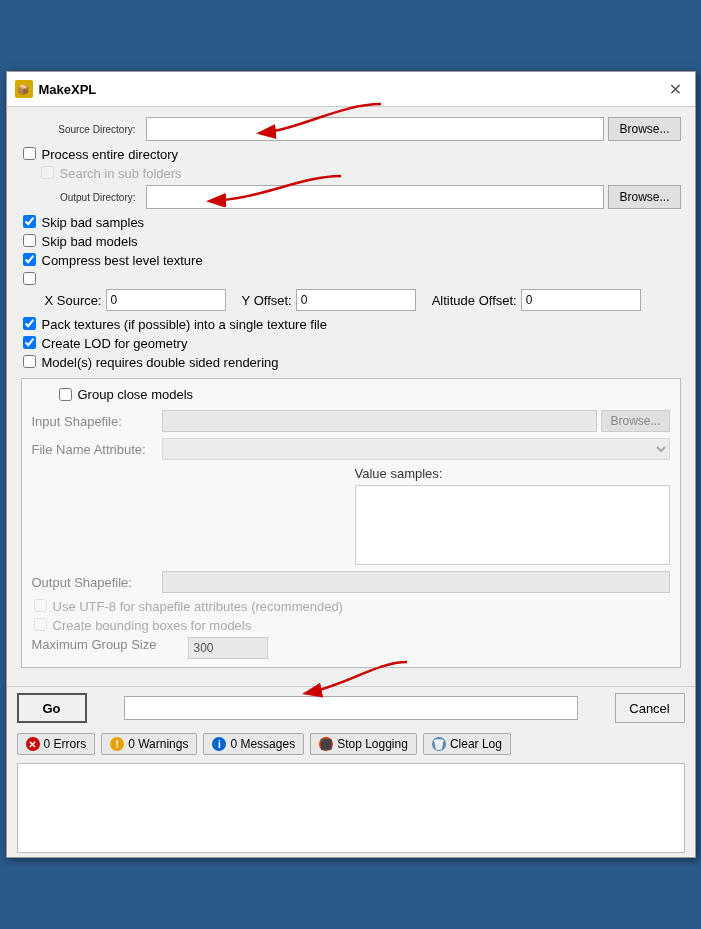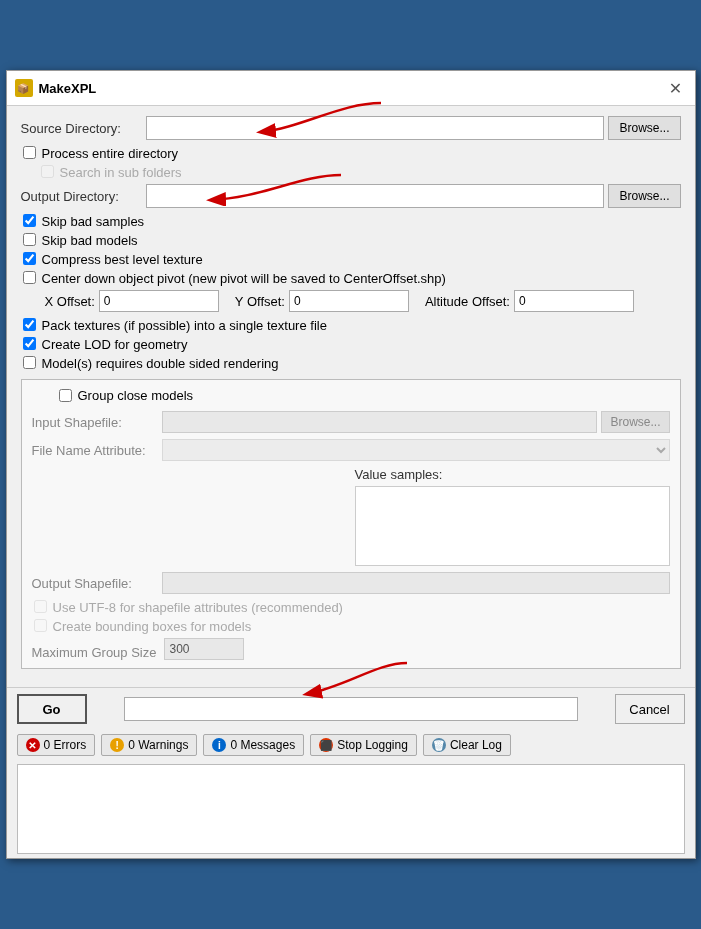--- a/index.html
+++ b/index.html
@@ -61,23 +61,24 @@
     }
     .content {
       padding: 10px 14px;
     }
     .form-row {
       display: flex;
       align-items: center;
       margin-bottom: 6px;
     }
     .label-right {
+      text-align: right;
       min-width: 115px;
       margin-right: 10px;
-      font-size: 13px;
+      font-size: 10px;
       color: #333;
     }
     .text-input {
       flex: 1;
       height: 24px;
       border: 1px solid #aaa;
       background: white;
       padding: 0 4px;
       font-size: 12px;
       outline: none;
@@ -196,22 +197,23 @@
     }
     .output-shapefile-row {
       display: flex;
       align-items: center;
       margin-bottom: 6px;
       margin-top: 6px;
       justify-content: space-between;
     }
     .max-group-row {
       display: flex;
-      align-items: flex-end;
+      align-items: flex-start;
       margin-top: 4px;
+      gap: 24px;
     }
     .max-group-label {
       font-size: 13px;
       color: #888;
       margin-right: 8px;
     }
     .max-group-input {
       width: 80px;
       height: 22px;
       border: 1px solid #ccc;
@@ -356,25 +358,24 @@
       <span>Skip bad models</span>
     </div>
 
     <div class="checkbox-row">
       <input type="checkbox" checked="" style="">
       <span>Compress best level texture</span>
     </div>
 
     <div class="checkbox-row">
       <input type="checkbox" style="">
-      <span>Center down object pivot (new pivot will be saved to  CenterOffset.shp)</span>
     </div>
 
     <div class="offset-row">
-      <span class="offset-label">X Offset:</span>
+      <span class="offset-label">X Source:</span>
       <input type="text" class="offset-input" value="0" style="">
       <span class="offset-label">Y Offset:</span>
       <input type="text" class="offset-input" value="0" style="">
       <span class="offset-label">Altitude Offset:</span>
       <input type="text" class="offset-input" value="0" style="margin-right: 0px;">
     </div>
 
     <div class="checkbox-row">
       <input type="checkbox" checked="" style="">
       <span>Pack textures (if possible) into a single texture file</span>

